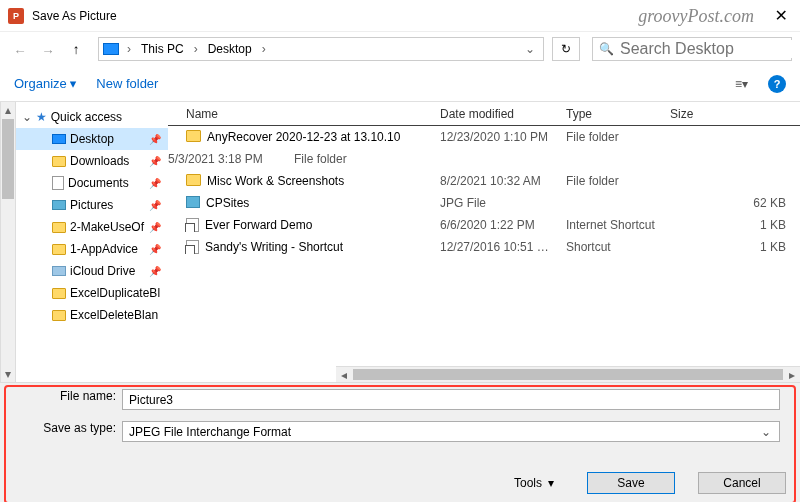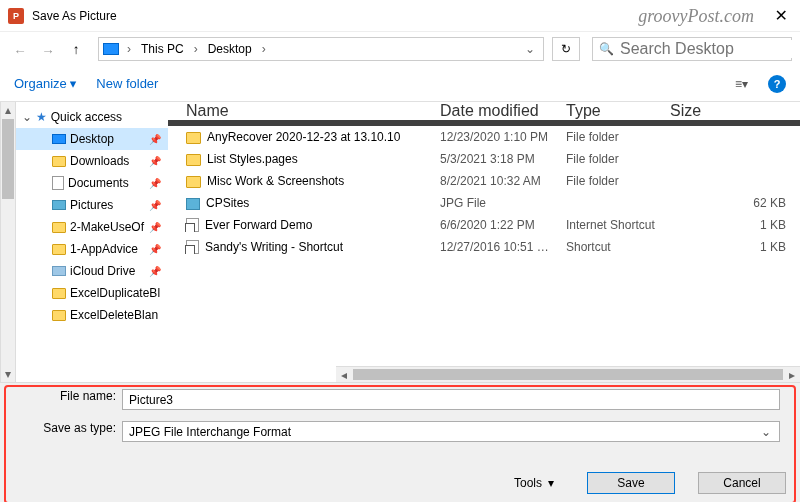--- a/index.html
+++ b/index.html
@@ -39,29 +39,29 @@
   .t-exp { width: 10px; color: #555; }
   .t-star { color: #2b7cd3; }
   .t-fold { width: 14px; height: 11px; background: #ffd968; border: 1px solid #d4a017; border-radius: 1px; }
   .t-mon { width: 14px; height: 10px; background: #1e90ff; border: 1px solid #0066cc; }
   .t-disk { width: 14px; height: 10px; background: #9ec7e6; border: 1px solid #6b9dc2; }
   .t-pic { width: 14px; height: 10px; background: #5bb3d9; border: 1px solid #3a8bb0; }
   .t-doc { width: 12px; height: 14px; background: #fff; border: 1px solid #999; }
   .pin { margin-left: auto; margin-right: 6px; color: #888; font-size: 10px; }
 
   .filepane { flex: 1; display: flex; flex-direction: column; }
-  .cols { display: flex; height: 24px; align-items: center; border-bottom: 6px solid #404040; color: #333; font-size: 16px; }
+  .cols { display: flex; height: 24px; align-items: center; border-bottom: 1px solid #404040; color: #333; font-size: 12px; }
   .c-name { width: 272px; padding-left: 18px; }
   .c-mod { width: 126px; }
   .c-type { width: 104px; }
   .c-size { flex: 1; }
 
   .rows { flex: 1; }
   .row { display: flex; height: 22px; align-items: center; font-size: 12px; }
-  .r-name { width: 272px; padding-left: 18px; display: flex; align-items: flex-end; gap: 6px; white-space: nowrap; overflow: hidden; }
+  .r-name { width: 272px; padding-left: 18px; display: flex; align-items: flex-start; gap: 6px; white-space: nowrap; overflow: hidden; }
   .r-mod { width: 126px; color: #555; white-space: nowrap; }
   .r-type { width: 104px; color: #555; white-space: nowrap; overflow: hidden; }
   .r-size { flex: 1; color: #555; text-align: right; padding-right: 14px; }
   .i-fold { width: 15px; height: 12px; background: #ffd968; border: 1px solid #d4a017; border-radius: 1px; flex-shrink: 0; }
   .i-img { width: 14px; height: 12px; background: #5bb3d9; border: 1px solid #3a8bb0; flex-shrink: 0; }
   .i-sc { width: 13px; height: 14px; background: #fff; border: 1px solid #999; position: relative; flex-shrink: 0; }
   .i-sc::after { content: ''; position: absolute; bottom: -2px; left: -2px; width: 8px; height: 8px; background: #fff; border: 1px solid #555; }
 
   .hscroll-row { height: 16px; display: flex; align-items: stretch; }
   .hscroll { flex: 1; background: #f0f0f0; border-top: 1px solid #ddd; display: flex; }
@@ -202,24 +202,20 @@
         <div class="row">
           <div class="r-name">
             <span class="i-fold"></span>
             <span>AnyRecover 2020-12-23 at 13.10.10</span>
           </div>
           <div class="r-mod">12/23/2020 1:10 PM</div>
           <div class="r-type">File folder</div>
           <div class="r-size"></div>
         </div>
         <div class="row">
-          <div class="r-name">
-            <span class="i-fold"></span>
-            <span>List Styles.pages</span>
-          </div>
           <div class="r-mod">5/3/2021 3:18 PM</div>
           <div class="r-type">File folder</div>
           <div class="r-size"></div>
         </div>
         <div class="row">
           <div class="r-name">
             <span class="i-fold"></span>
             <span>Misc Work &amp; Screenshots</span>
           </div>
           <div class="r-mod">8/2/2021 10:32 AM</div>

